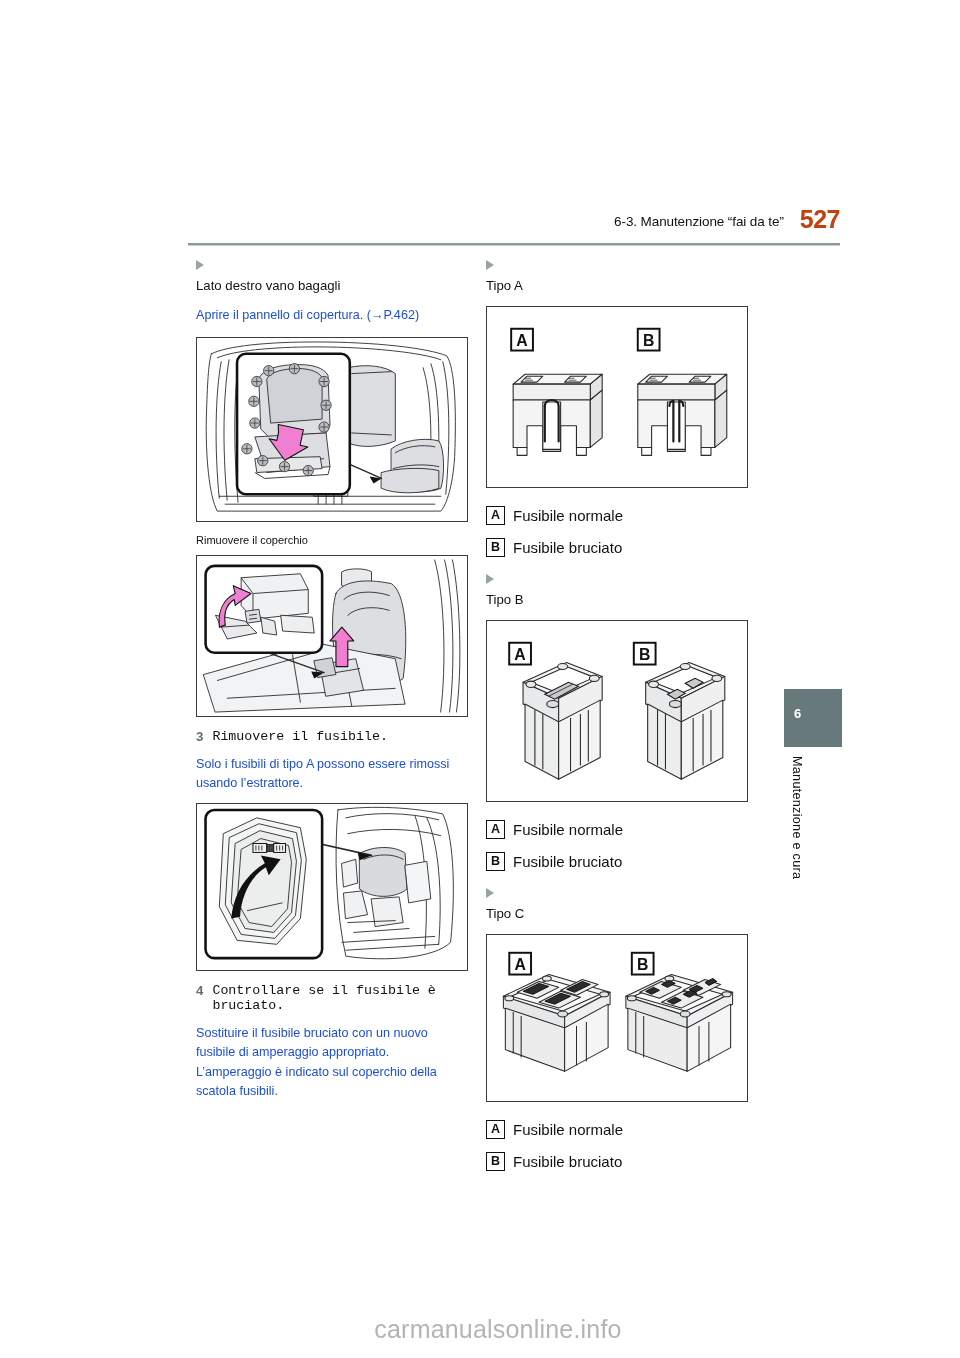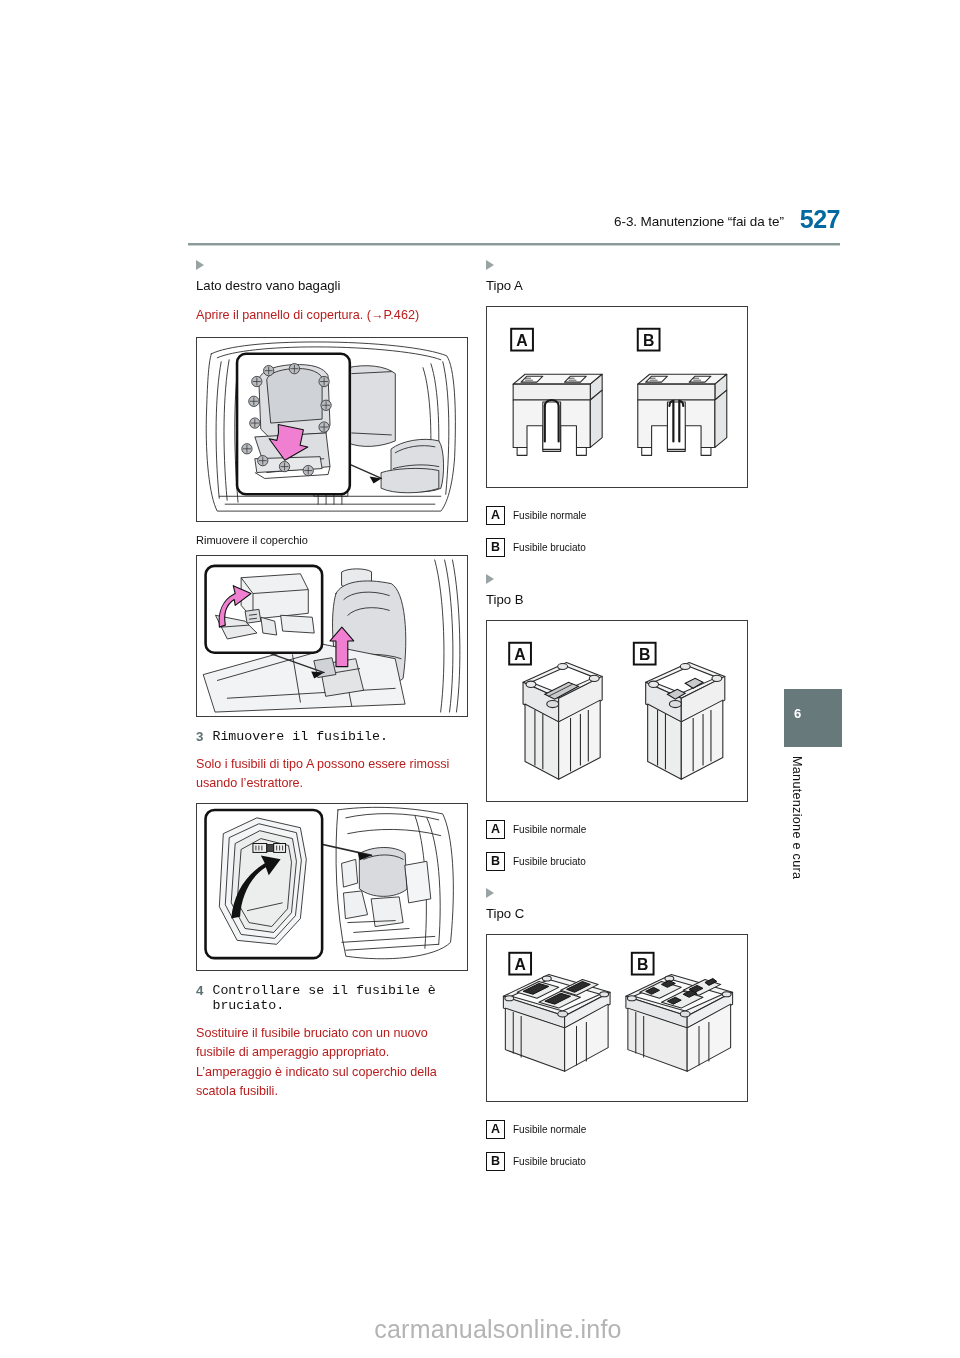--- a/index.html
+++ b/index.html
@@ -19,21 +19,21 @@
   }
   .header-inner {
     display: flex; align-items: baseline; justify-content: flex-end;
     gap: 16px; height: 100%;
   }
   .header-title {
     font-size: 13.5px; font-weight: normal; letter-spacing: -0.1px;
     color: #111; white-space: nowrap;
   }
   .header-pageno {
-    font-size: 25px; font-weight: bold; color: #0369a1;
+    font-size: 25px; font-weight: bold; color: #c2410c;
     letter-spacing: -0.5px; line-height: 1;
     position: relative; top: 2px;
   }
   .header-rule {
     position: absolute; left: 188px; top: 243px; width: 652px; height: 3px;
     background: #8a9a98;
   }
   .header-rule::after {
     content: ""; position: absolute; left: 0; top: 2px;
     width: 100%; height: 1px; background: #c8d0cf;
@@ -52,21 +52,21 @@
     font-size: 13.2px; color: #111; margin-bottom: 13px; flex-direction: column;
   }
   .tri {
     width: 0; height: 0; flex: none;
     border-left: 8px solid #9aa3a3;
     border-top: 5.5px solid transparent;
     border-bottom: 5.5px solid transparent;
     margin-top: 4px;
   }
   .para {
-    font-size: 12.6px; line-height: 1.55; color: #b91c1c;
+    font-size: 12.6px; line-height: 1.55; color: #1d4ed8;
     margin-bottom: 11px;
   }
   .para-tight { margin-bottom: 9px; }
 
   .step {
     display: flex; align-items: flex-start; gap: 9px;
     font-size: 13.3px; color: #111; margin-bottom: 11px; margin-top: 2px;
   }
   .step-num { font-weight: bold; color: #5d7173; flex: none; }
   .step-txt { color: #111; font-family: Liberation Mono, monospace; }
@@ -88,21 +88,21 @@
     margin-bottom: 13px;
   }
   .abox {
     flex: none;
     width: 19px; height: 19px;
     border: 1.6px solid #111; background: #fff;
     display: flex; align-items: center; justify-content: center;
     font-size: 12.5px; font-weight: bold; color: #111;
     line-height: 1;
   }
-  .legend-txt { font-size: 10px; color: #111; }
+  .legend-txt { font-size: 15px; color: #111; }
 
   
   .chapter-tab {
     position: absolute; left: 784px; top: 689px;
     width: 58px; height: 58px; background: #67797a;
   }
   .chapter-tab .num {
     position: absolute; left: 10px; top: 17px;
     font-size: 13px; font-weight: bold; color: #ffffff;
   }

